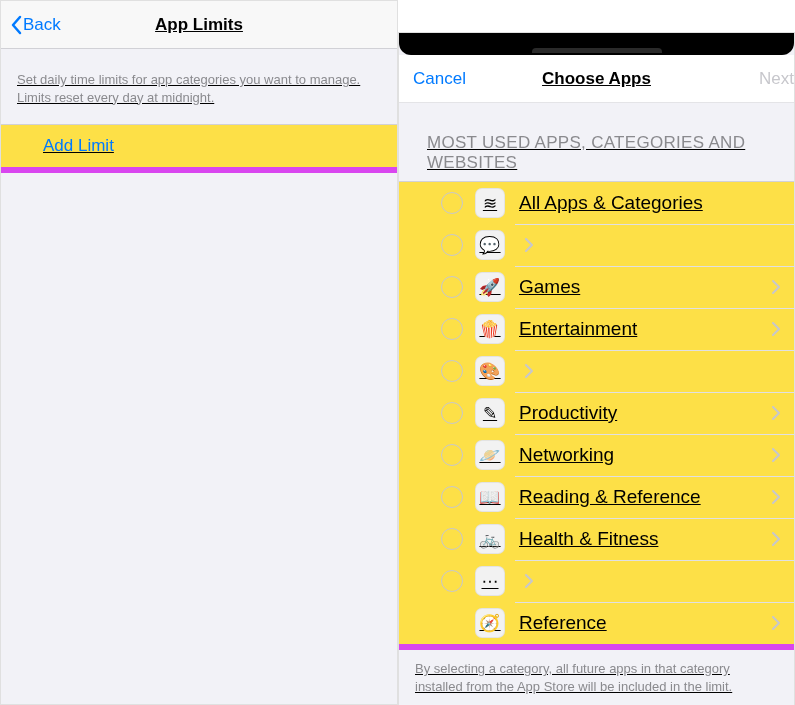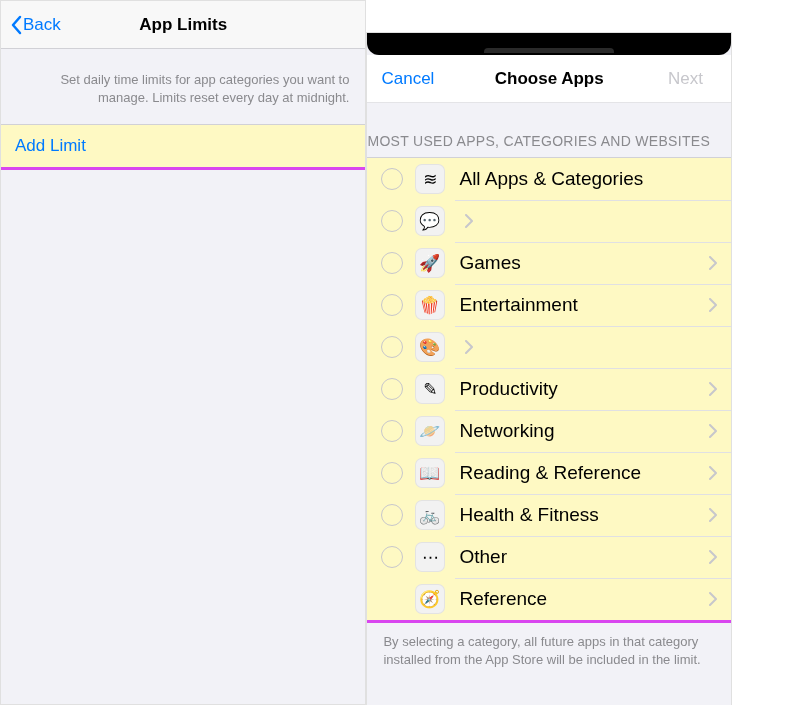--- a/index.html
+++ b/index.html
@@ -5,21 +5,21 @@
   * { box-sizing: border-box; }
   html, body {
     margin: 0; padding: 0;
     width: 795px; height: 705px;
     font-family: -apple-system, "Helvetica Neue", Arial, sans-serif;
     background: #fff;
     overflow: hidden;
   }
   .container {
     display: flex;
-    width: 732px; height: 705px;
+    width: 795px; height: 705px; text-decoration: underline;
   }
   .panel {
     height: 705px;
     background: #f2f2f7;
     position: relative;
     border: 1px solid #e0e0e0;
   }
   .panel-left { width: 398px; }
   .panel-right { width: 397px; margin-top: 32px; }
 
@@ -41,21 +41,21 @@
   .navbar-left {
     position: absolute;
     left: 8px;
     display: flex;
     align-items: center;
     color: #007aff;
     font-size: 17px;
   }
   .navbar-right {
     position: absolute;
-    right: 28px;
+    right: 0;
     font-size: 17px;
   }
   .nav-back-chevron svg { display: block; }
   .nav-next-disabled { color: #c7c7cc; }
   .nav-cancel { color: #007aff; padding-left: 6px; }
 
   
   .panel-right .top-chrome {
     height: 22px;
     background: #000;
@@ -72,41 +72,41 @@
     background: #2a2a2a;
     border-radius: 4px 4px 0 0;
   }
 
   
   .section-desc {
     padding: 22px 16px 18px 16px;
     font-size: 13px;
     color: #8a8a8e;
     line-height: 1.35;
-    text-align: right;
   }
   .section-header {
-    padding: 30px 16px 8px 0;
-    font-size: 14px;
+    padding: 30px 16px 8px 28px;
+    font-size: 17px;
     letter-spacing: 0.3px;
     color: #8a8a8e;
     text-transform: uppercase;
   }
   .section-footer {
     padding: 10px 16px;
     font-size: 13px;
     color: #8a8a8e;
     line-height: 1.35;
   }
 
   
   .cell-group {
-    background: #fef9c3;
+    background: #fde047;
     border-top: 1px solid #d1d1d6;
-    border-bottom: 3px solid #d946ef;
+    border-bottom: 6px solid #d946ef;
+    padding-left: 28px;
   }
   .cell {
     display: flex;
     align-items: center;
     min-height: 42px;
     padding: 0 14px 0 14px;
     position: relative;
   }
   .cell + .cell::before {
     content: "";
@@ -282,21 +282,20 @@
           <div class="row-label">Health &amp; Fitness</div>
           <div class="chevron">
             <svg width="8" height="14" viewBox="0 0 8 14">
               <polyline points="1,1 7,7 1,13" fill="none" stroke="#c7c7cc" stroke-width="2" stroke-linecap="round" stroke-linejoin="round"></polyline>
             </svg>
           </div>
         </div>
         <div class="cell">
           <div class="radio"></div>
           <div class="app-icon">⋯</div>
-          <div class="row-label">Other</div>
           <div class="chevron">
             <svg width="8" height="14" viewBox="0 0 8 14">
               <polyline points="1,1 7,7 1,13" fill="none" stroke="#c7c7cc" stroke-width="2" stroke-linecap="round" stroke-linejoin="round"></polyline>
             </svg>
           </div>
         </div>
         <div class="cell websites">
           <div class="radio"></div>
           <div class="app-icon">🧭</div>
           <div class="row-label">Reference</div>

